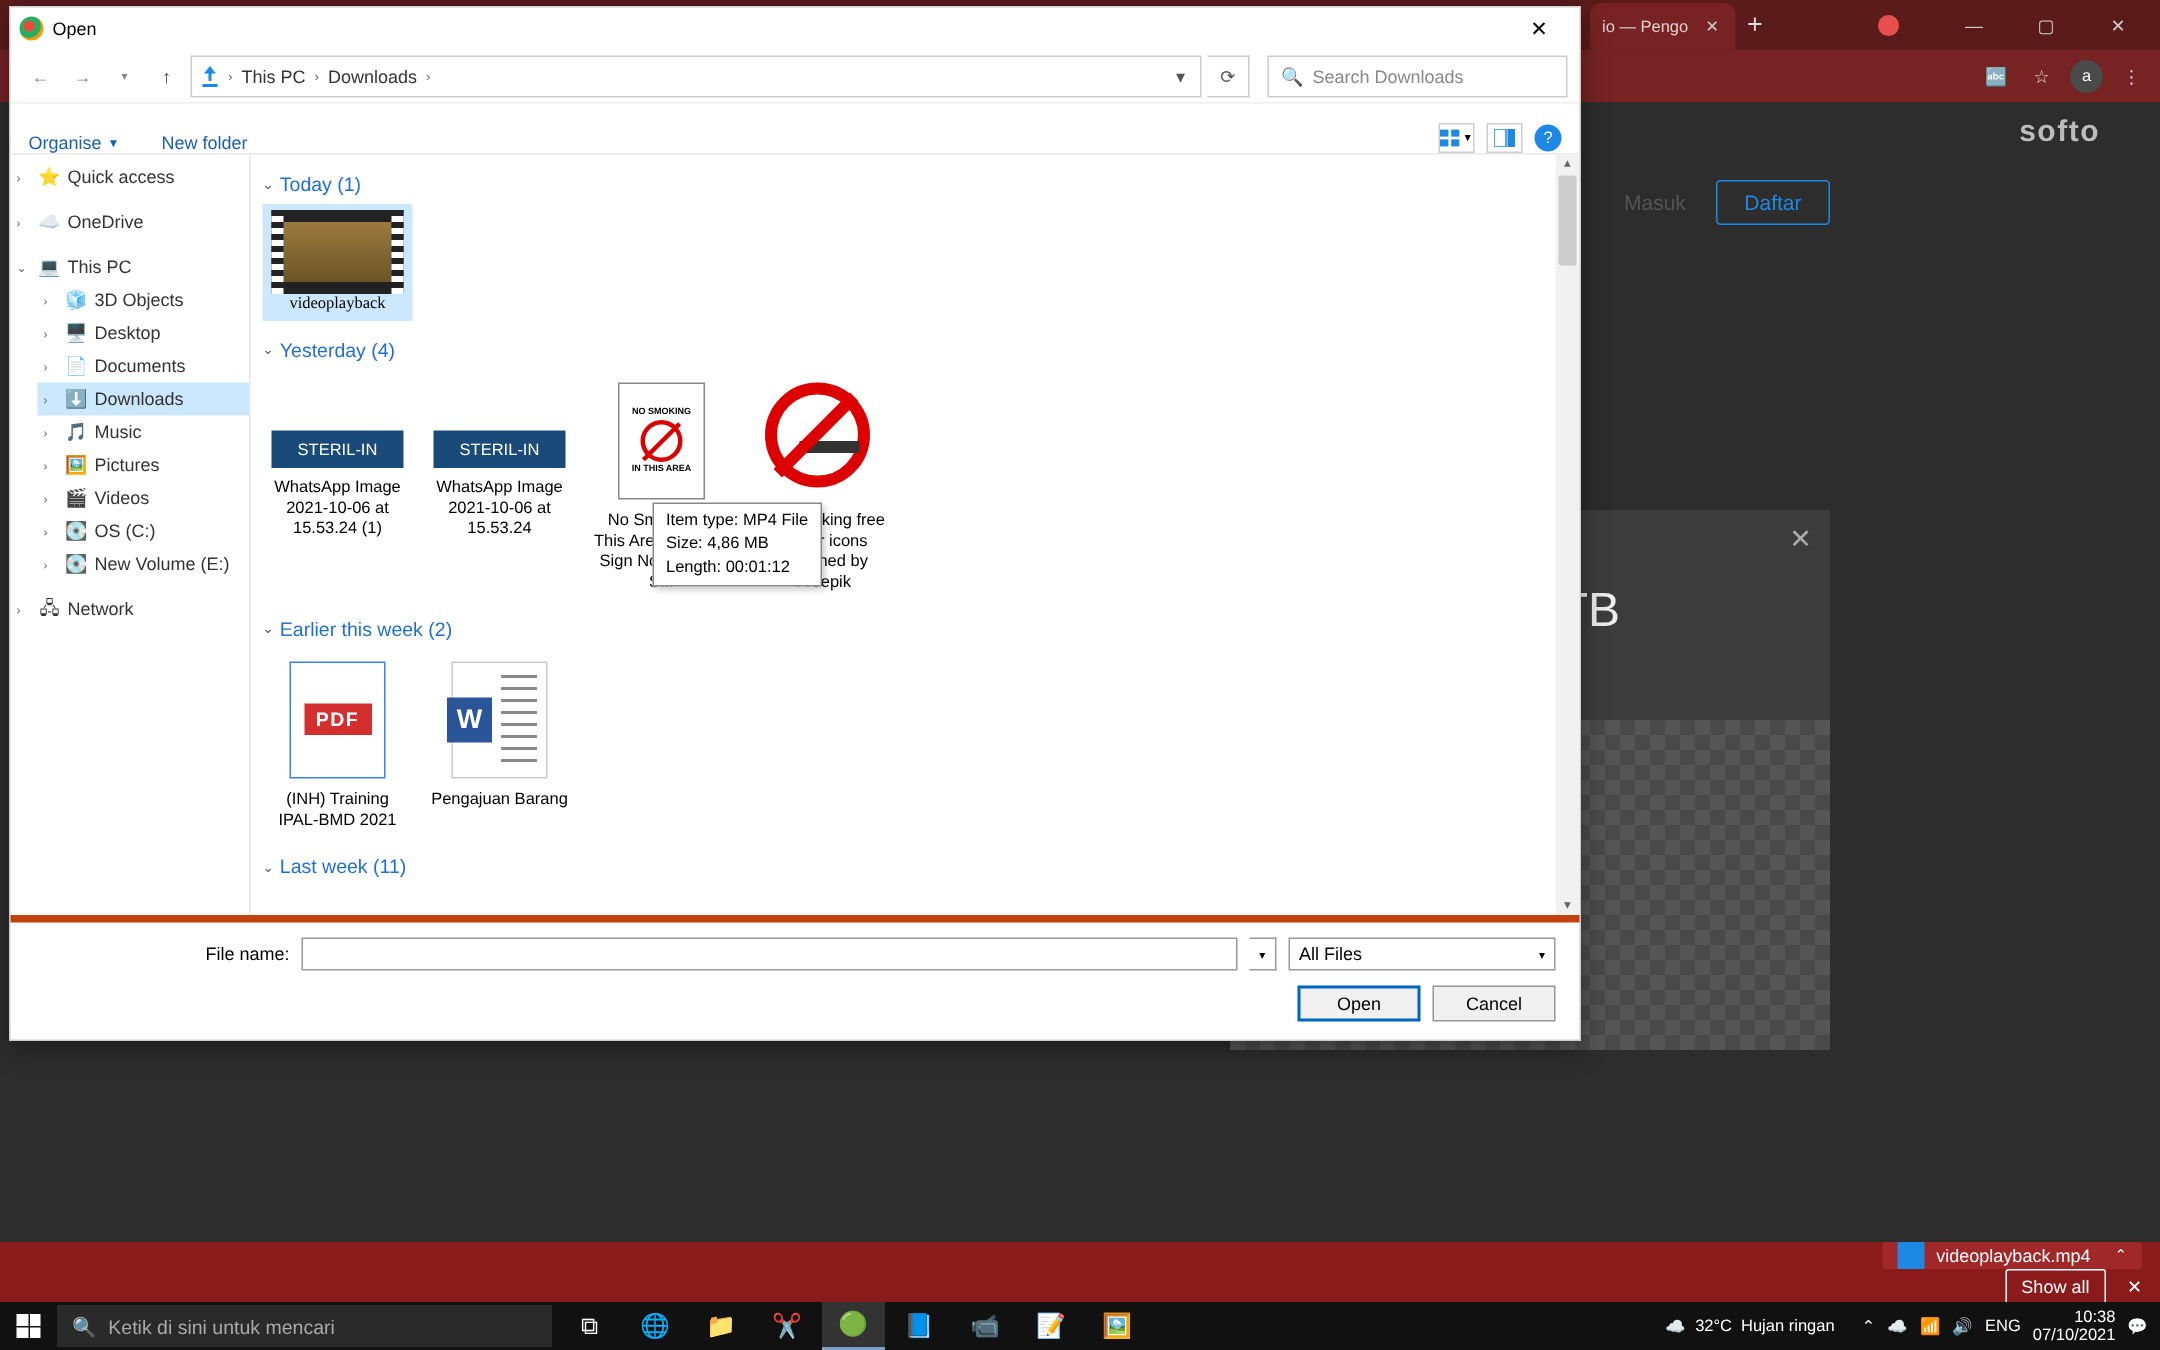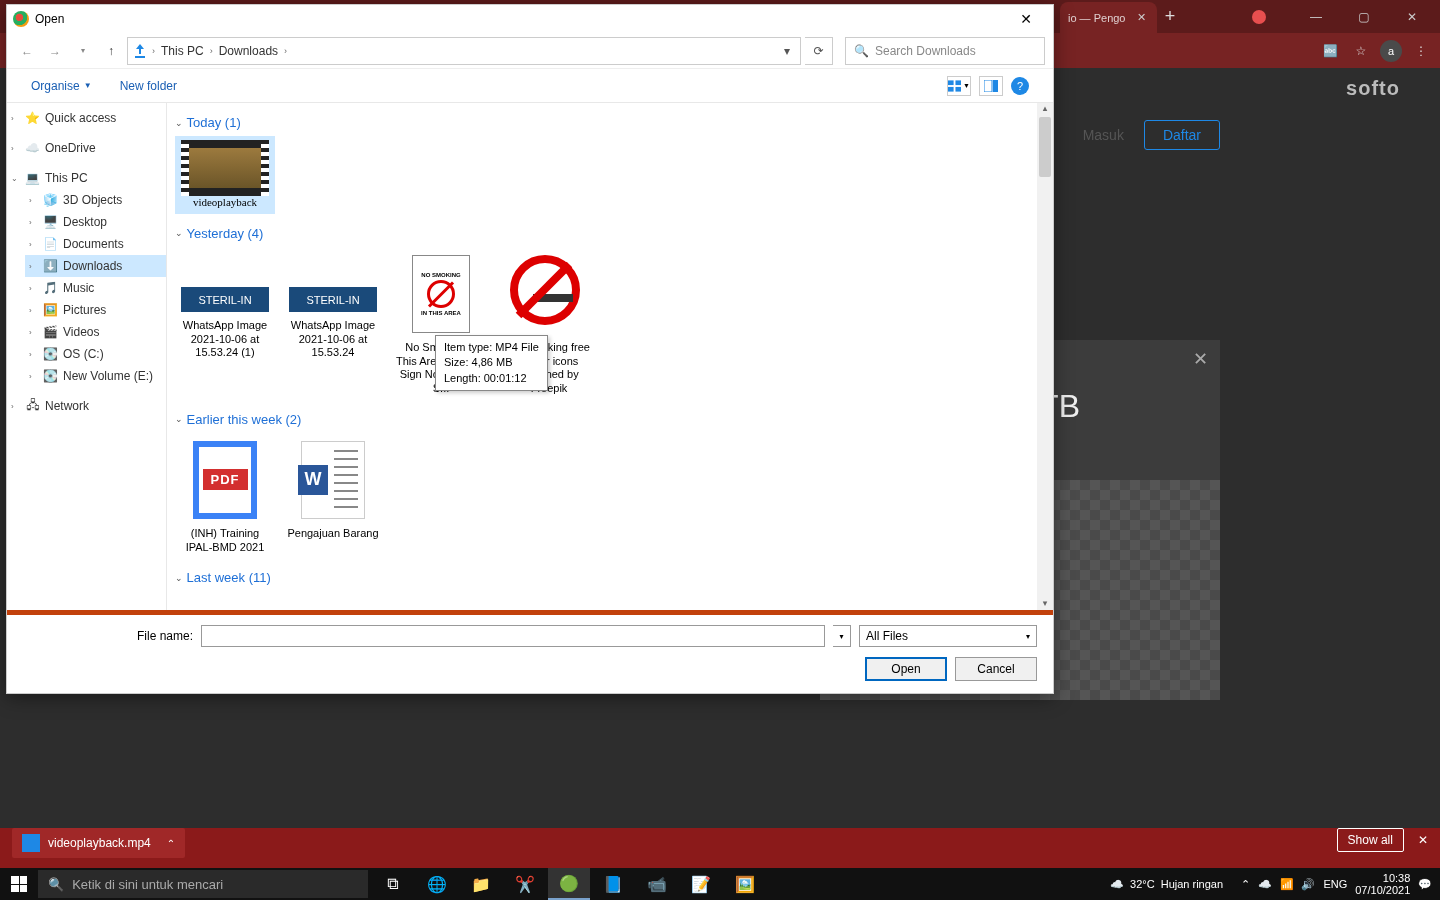--- a/index.html
+++ b/index.html
@@ -35,21 +35,21 @@
 .dlg-nav { height: 36px; display: flex; align-items: center; padding: 0 8px; gap: 4px; border-bottom: 1px solid #eee; }
 .navbtn { width: 24px; height: 24px; display: flex; align-items: center; justify-content: center; color: #888; }
 .navbtn.enabled { color: #333; }
 .addressbar { flex: 1; height: 28px; border: 1px solid #ccc; display: flex; align-items: center; padding: 0 4px; gap: 4px; }
 .addr-icon { width: 16px; height: 16px; }
 .addr-seg { color: #333; padding: 0 2px; }
 .addr-chev { color: #666; font-size: 9px; }
 .addr-drop { margin-left: auto; width: 18px; text-align: center; color: #555; }
 .refresh { width: 28px; height: 28px; border: 1px solid #ccc; border-left: none; display: flex; align-items: center; justify-content: center; color: #555; }
 .searchbox { width: 200px; height: 28px; border: 1px solid #ccc; display: flex; align-items: center; padding: 0 8px; gap: 6px; color: #888; margin-left: 8px; }
-.dlg-toolbar { height: 34px; display: flex; align-items: center; padding: 0 24px; border-bottom: 1px solid #e8e8e8; }
+.dlg-toolbar { height: 34px; display: flex; align-items: flex-end; padding: 0 12px; border-bottom: 1px solid #e8e8e8; }
 .tb-org { color: #1a5fb4; display: flex; align-items: center; gap: 4px; }
 .tb-new { color: #1a5fb4; margin-left: 28px; }
 .tb-right { margin-left: auto; display: flex; gap: 8px; align-items: center; }
 .tb-viewbtn { width: 24px; height: 20px; border: 1px solid #ccc; display: flex; align-items: center; justify-content: center; font-size: 10px; }
 .tb-help { width: 18px; height: 18px; border-radius: 50%; background: #1e88e5; color: #fff; display: flex; align-items: center; justify-content: center; font-size: 11px; }
 
 .dlg-body { flex: 1; display: flex; overflow: hidden; }
 .sidebar { width: 160px; border-right: 1px solid #e8e8e8; overflow-y: auto; padding: 4px 0; }
 .tree-item { display: flex; align-items: center; height: 22px; padding-left: 4px; gap: 4px; color: #333; }
 .tree-item.selected { background: #cce8ff; }
@@ -73,40 +73,40 @@
 .thumb-video::before, .thumb-video::after { content: ""; position: absolute; top: -8px; bottom: -8px; width: 8px; background: repeating-linear-gradient(#222 0 4px, #fff 4px 8px); }
 .thumb-video::before { left: -8px; } .thumb-video::after { right: -8px; }
 .thumb-img-blue { background: #1a4a7a; color: #fff; font-size: 11px; display: flex; align-items: center; justify-content: center; width: 88px; height: 25px; margin-top: 34px; }
 .thumb-nosmoke { border: 1px solid #888; width: 58px; height: 78px; background: #fff; display: flex; flex-direction: column; align-items: center; justify-content: center; font-size: 6px; font-weight: bold; }
 .nosmoke-circle { width: 28px; height: 28px; border: 3px solid #d00; border-radius: 50%; position: relative; margin: 2px 0; }
 .nosmoke-circle::after { content: ""; position: absolute; width: 34px; height: 3px; background: #d00; top: 10px; left: -6px; transform: rotate(-45deg); }
 .thumb-nosmoke-big { width: 78px; height: 78px; position: relative; }
 .nosmoke-circle-big { width: 70px; height: 70px; border: 8px solid #d00; border-radius: 50%; position: relative; }
 .nosmoke-circle-big::after { content: ""; position: absolute; width: 72px; height: 8px; background: #d00; top: 23px; left: -10px; transform: rotate(-45deg); }
 .nosmoke-cig { position: absolute; width: 40px; height: 8px; background: #333; top: 31px; left: 15px; }
-.thumb-pdf { width: 64px; height: 78px; background: #fff; border: 6px solid #3b82f6; display: flex; flex-direction: column; align-items: center; justify-content: center; }
+.thumb-pdf { width: 64px; height: 78px; background: #fff; border: 1px solid #3b82f6; display: flex; flex-direction: column; align-items: center; justify-content: center; }
 .pdf-badge { background: #d32f2f; color: #fff; font-weight: bold; font-size: 13px; padding: 3px 8px; letter-spacing: 1px; }
 .thumb-word { width: 64px; height: 78px; background: #fff; border: 1px solid #ccc; position: relative; display: flex; align-items: center; }
 .word-badge { width: 30px; height: 30px; background: #2a5699; color: #fff; font-weight: bold; display: flex; align-items: center; justify-content: center; font-size: 18px; margin-left: -4px; }
 .word-lines { flex: 1; height: 60px; background: repeating-linear-gradient(#888 0 2px, transparent 2px 8px); margin: 0 6px; }
 
 .tooltip { position: absolute; left: 268px; top: 232px; background: #fff; border: 1px solid #888; padding: 4px 8px; font-size: 11px; line-height: 1.4; box-shadow: 2px 2px 4px rgba(0,0,0,.2); z-index: 50; }
 
 .dlg-footer { border-top: 5px solid #c2410c; padding: 10px 16px 12px; }
 .fn-row { display: flex; align-items: center; gap: 8px; margin-bottom: 10px; }
 .fn-label { width: 170px; text-align: right; }
 .fn-input { flex: 1; height: 22px; border: 1px solid #999; padding: 0 4px; }
 .fn-drop { width: 18px; height: 22px; border: 1px solid #999; border-left: none; display: flex; align-items: center; justify-content: center; font-size: 8px; }
 .filter { width: 178px; height: 22px; border: 1px solid #999; display: flex; align-items: center; padding: 0 6px; justify-content: space-between; }
 .btn-row { display: flex; justify-content: flex-end; gap: 8px; }
 .btn { width: 82px; height: 24px; border: 1px solid #999; background: #f0f0f0; display: flex; align-items: center; justify-content: center; }
 .btn.primary { border: 2px solid #0067c0; }
 
 
-.dl-shelf { position: absolute; left: 0; right: 0; bottom: 32px; height: 40px; background: #8b1a1a; display: flex; align-items: flex-start; padding: 0 12px; color: #fff; }
+.dl-shelf { position: absolute; left: 0; right: 0; bottom: 32px; height: 40px; background: #8b1a1a; display: flex; align-items: flex-end; padding: 0 12px; color: #fff; flex-direction: column; }
 .dl-chip { display: flex; align-items: center; gap: 8px; background: #a02828; height: 30px; padding: 0 10px; border-radius: 2px; }
 .dl-icon { width: 18px; height: 18px; background: #1e88e5; }
 .dl-chev { margin-left: 8px; font-size: 10px; }
 .dl-right { margin-left: auto; display: flex; align-items: center; gap: 14px; }
 .dl-showall { border: 1px solid #fff; padding: 4px 10px; border-radius: 2px; font-size: 12px; }
 
 
 .taskbar { position: absolute; left: 0; right: 0; bottom: 0; height: 32px; background: #111; display: flex; align-items: center; color: #fff; }
 .tb-start { width: 38px; display: flex; align-items: center; justify-content: center; }
 .win-logo { width: 16px; height: 16px; display: grid; grid-template-columns: 1fr 1fr; grid-template-rows: 1fr 1fr; gap: 1px; }

